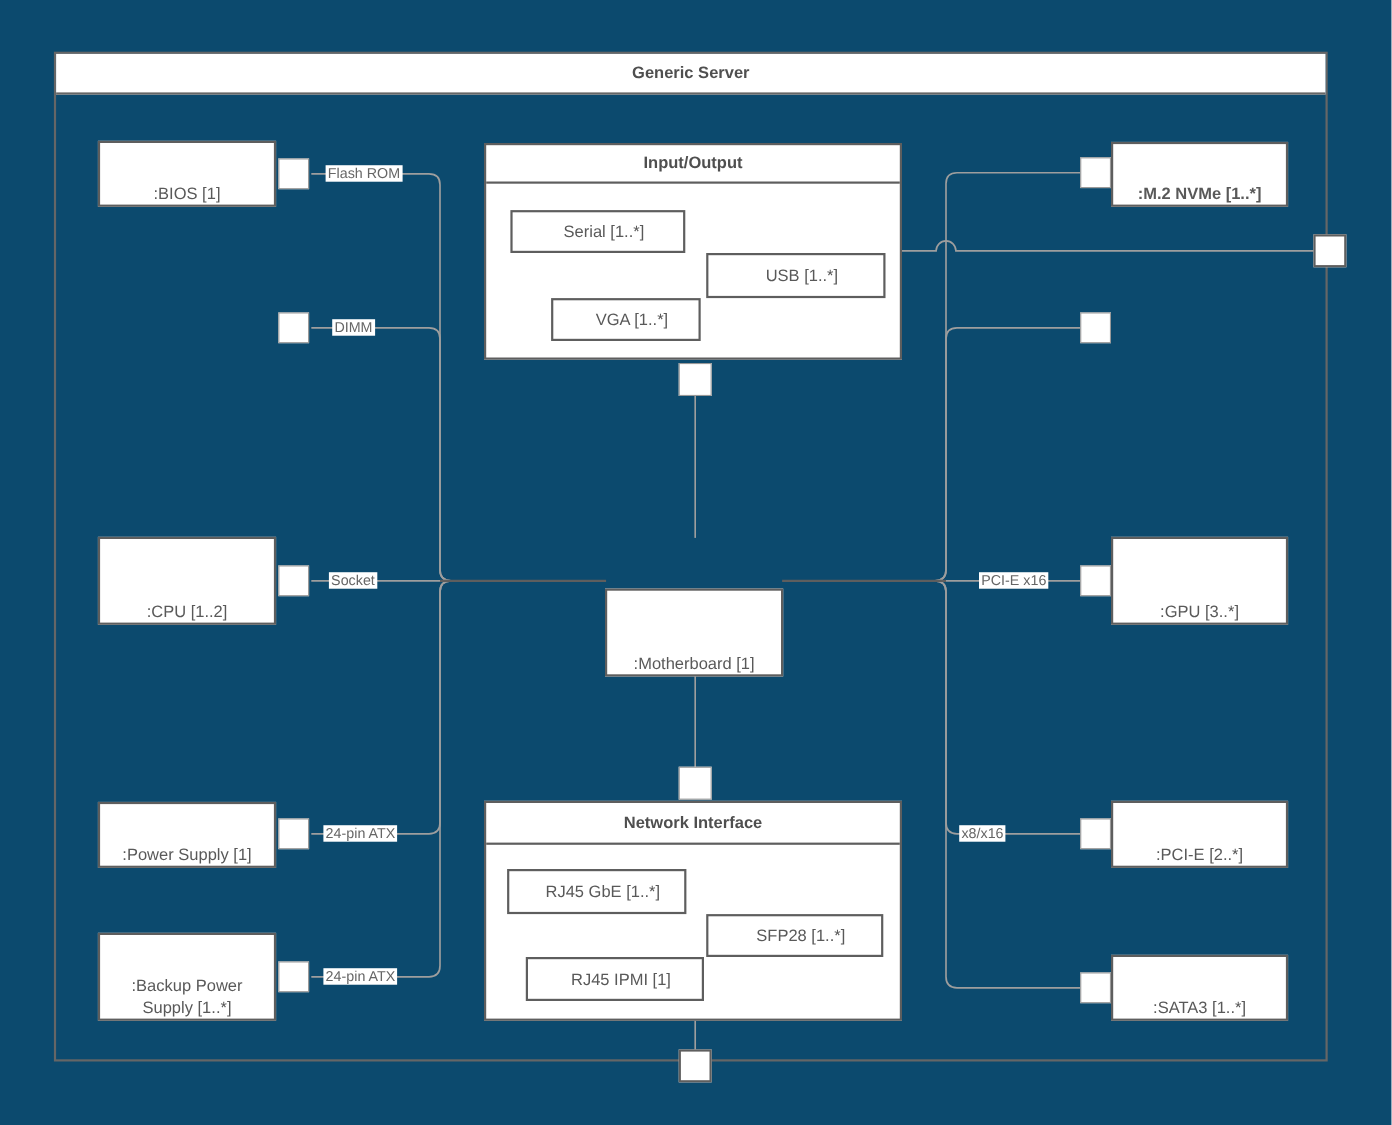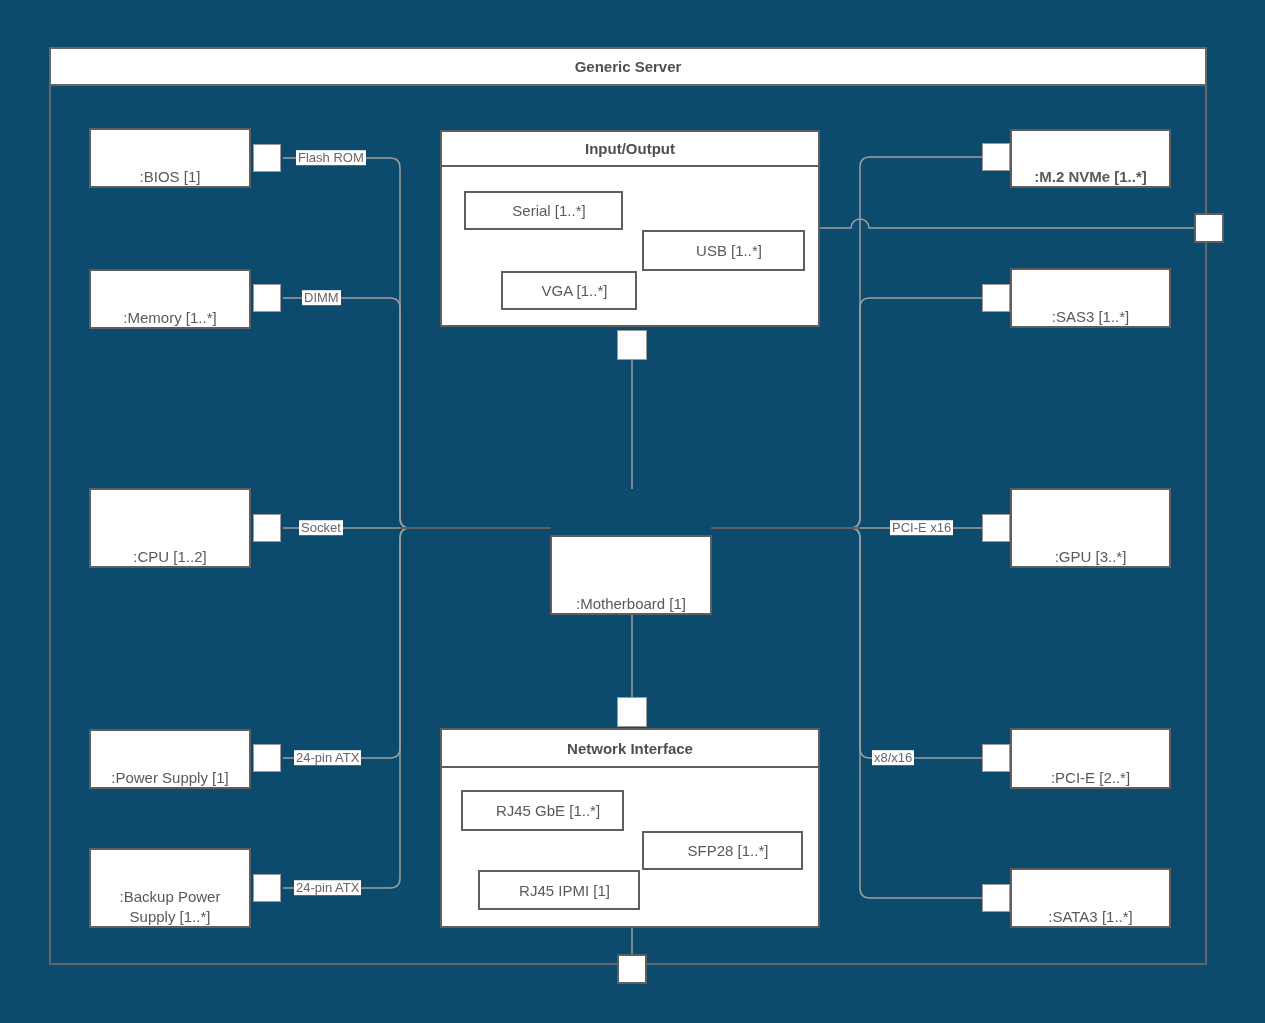--- a/index.html
+++ b/index.html
@@ -90,23 +90,20 @@
 
   <div class="frame">
     <div class="frame-titlebar">
       <span>Generic Server</span>
     </div>
   </div>
 
   <div class="comp" style="left:89px;top:128px;width:162px;height:60px;">
     <span>:BIOS [1]</span>
   </div>
-  <div class="comp" style="left:89px;top:269px;width:162px;height:60px;">
-    <span>:Memory [1..*]</span>
-  </div>
   <div class="comp" style="left:89px;top:488px;width:162px;height:80px;">
     <span>:CPU [1..2]</span>
   </div>
   <div class="comp" style="left:89px;top:729px;width:162px;height:60px;">
     <span>:Power Supply [1]</span>
   </div>
   <div class="comp" style="left:89px;top:848px;width:162px;height:80px;">
     <span>:Backup Power Supply [1..*]</span>
   </div>
 
@@ -140,23 +137,20 @@
       <span>SFP28 [1..*]</span>
     </div>
     <div class="part" style="left:36px;top:140px;width:162px;height:40px;">
       <span>RJ45 IPMI [1]</span>
     </div>
   </div>
 
   <div class="comp" style="left:1010px;top:129px;width:161px;height:59px;font-weight:bold;">
     <span>:M.2 NVMe [1..*]</span>
   </div>
-  <div class="comp" style="left:1010px;top:268px;width:161px;height:60px;">
-    <span>:SAS3 [1..*]</span>
-  </div>
   <div class="comp" style="left:1010px;top:488px;width:161px;height:80px;">
     <span>:GPU [3..*]</span>
   </div>
   <div class="comp" style="left:1010px;top:728px;width:161px;height:61px;">
     <span>:PCI-E [2..*]</span>
   </div>
   <div class="comp" style="left:1010px;top:868px;width:161px;height:60px;">
     <span>:SATA3 [1..*]</span>
   </div>
 

